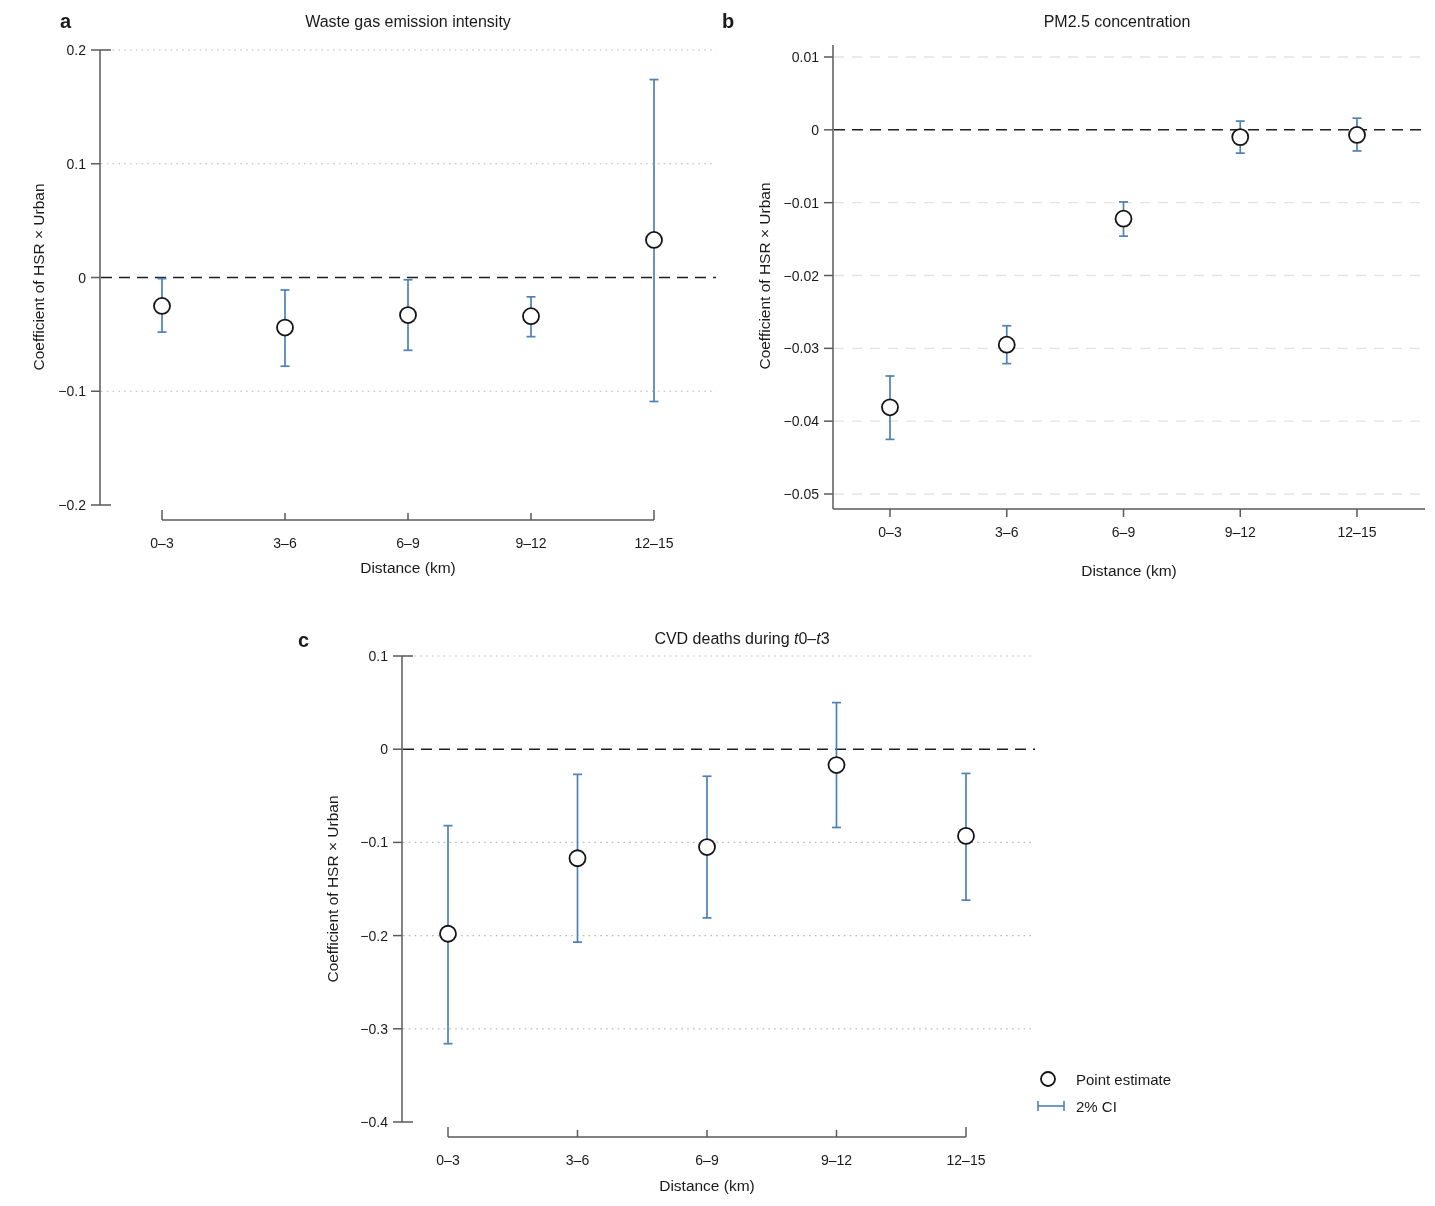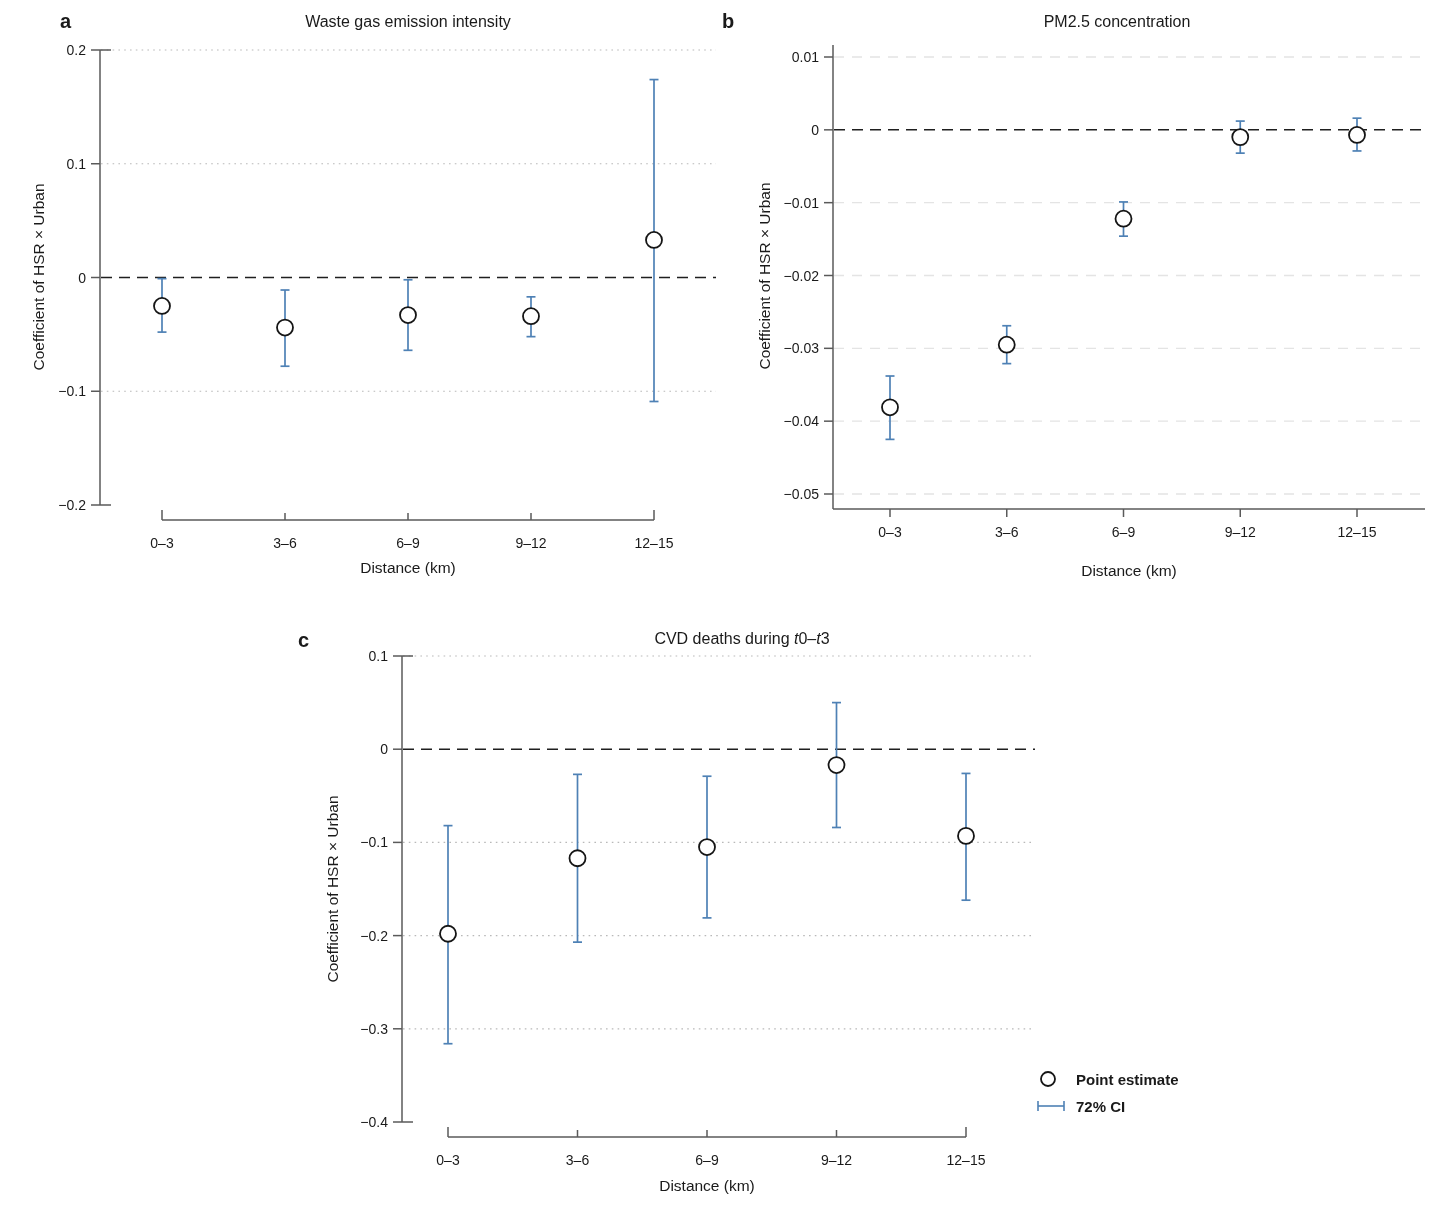--- a/index.html
+++ b/index.html
@@ -1,19 +1,19 @@
 <!DOCTYPE html>
 <html><head>
 <meta charset="utf-8">
 <style>
   html,body{margin:0;padding:0;background:#ffffff;}
   .figure{position:relative;width:1435px;height:1206px;background:#ffffff;overflow:hidden;
           font-family:"Liberation Sans","DejaVu Sans",sans-serif;}
   svg text{font-family:"Liberation Sans","DejaVu Sans",sans-serif;fill:#1a1a1a;}
-  .legend{position:absolute;left:1034px;top:1070px;display:flex;flex-direction:column;gap:9px;font-weight:bold;}
+  .legend{position:absolute;left:1034px;top:1070px;display:flex;flex-direction:column;gap:9px;}
   .legend-row{display:flex;align-items:center;gap:10px;}
   .legend-row span{font-size:15px;color:#1a1a1a;}
 </style>
 </head>
 <body>
 
 <div class="figure">
   <svg id="chart-svg" width="1435" height="1206" viewBox="0 0 1435 1206">
       <g>
         <g>
@@ -223,16 +223,16 @@
         <circle cx="14" cy="9" r="7" fill="#ffffff" stroke="#151515" stroke-width="1.8"></circle>
       </svg>
       <span>Point estimate</span>
     </div>
     <div class="legend-row">
       <svg width="32" height="18">
         <line x1="4" y1="9" x2="30" y2="9" stroke="#4e81b5" stroke-width="1.6"></line>
         <line x1="4" y1="4" x2="4" y2="14" stroke="#4e81b5" stroke-width="1.6"></line>
         <line x1="30" y1="4" x2="30" y2="14" stroke="#4e81b5" stroke-width="1.6"></line>
       </svg>
-      <span>72% CI</span>
+      <span>2% CI</span>
     </div>
   </div>
 </div>
 
 </body></html>

